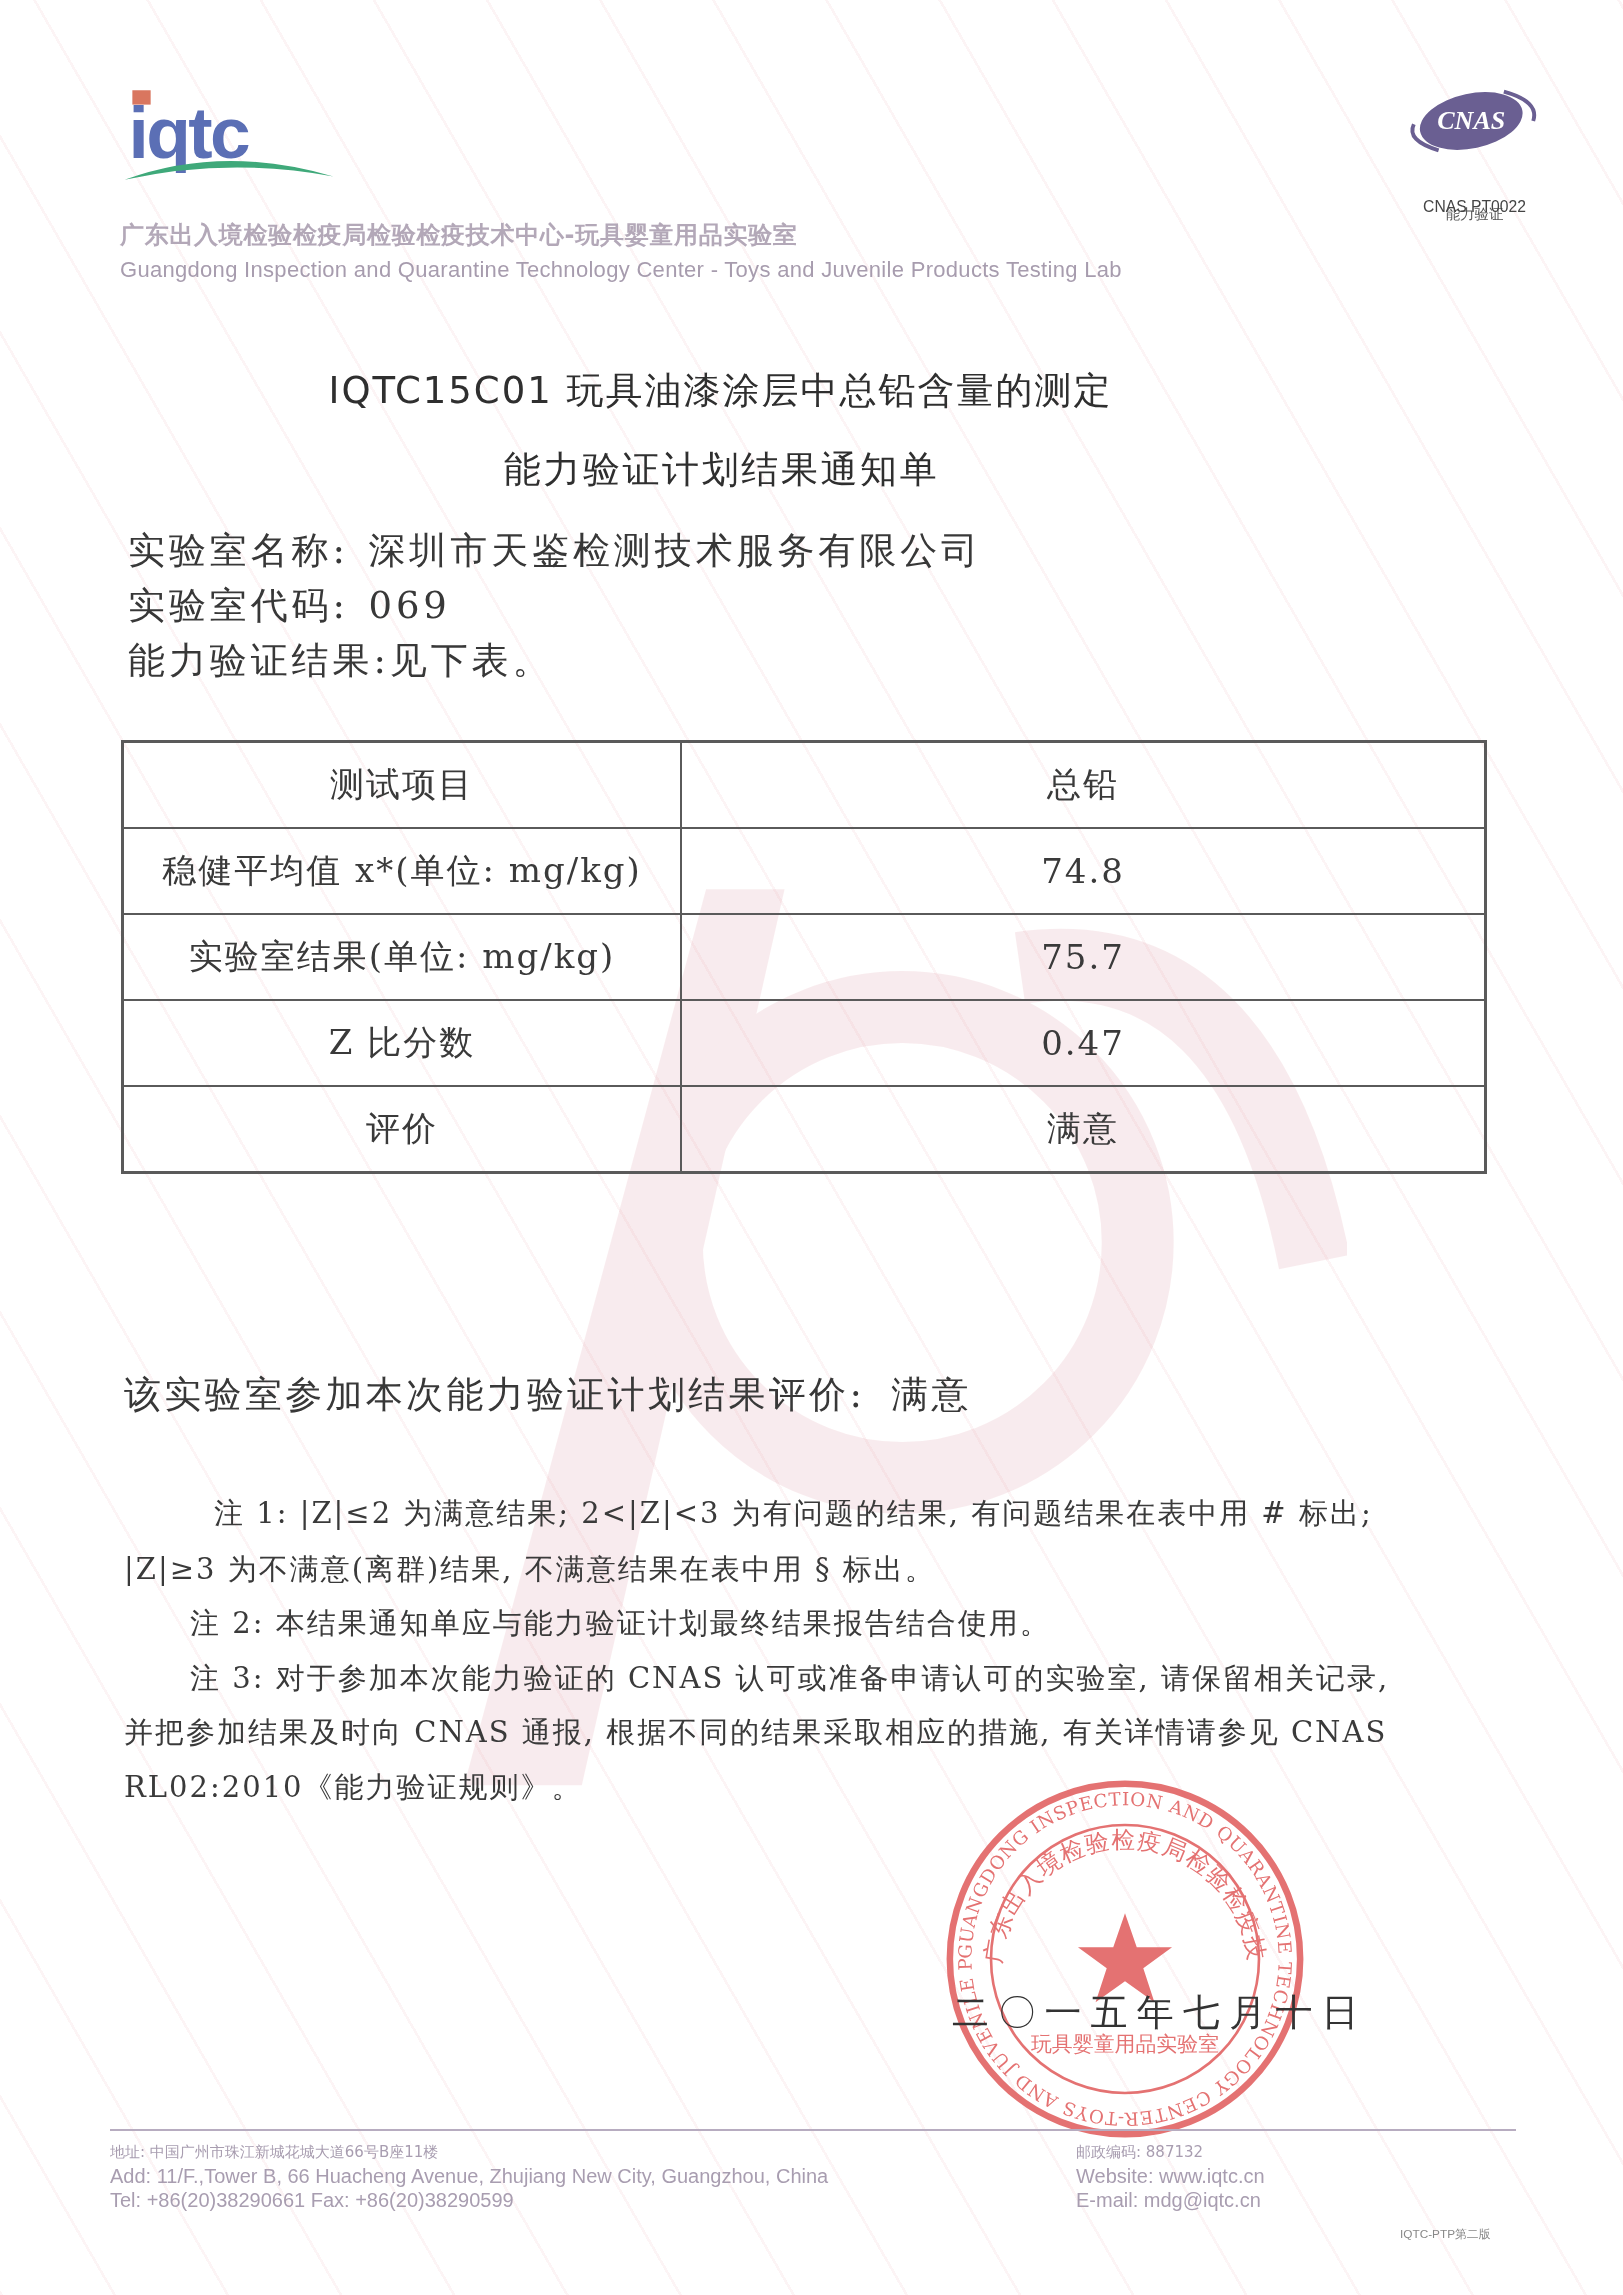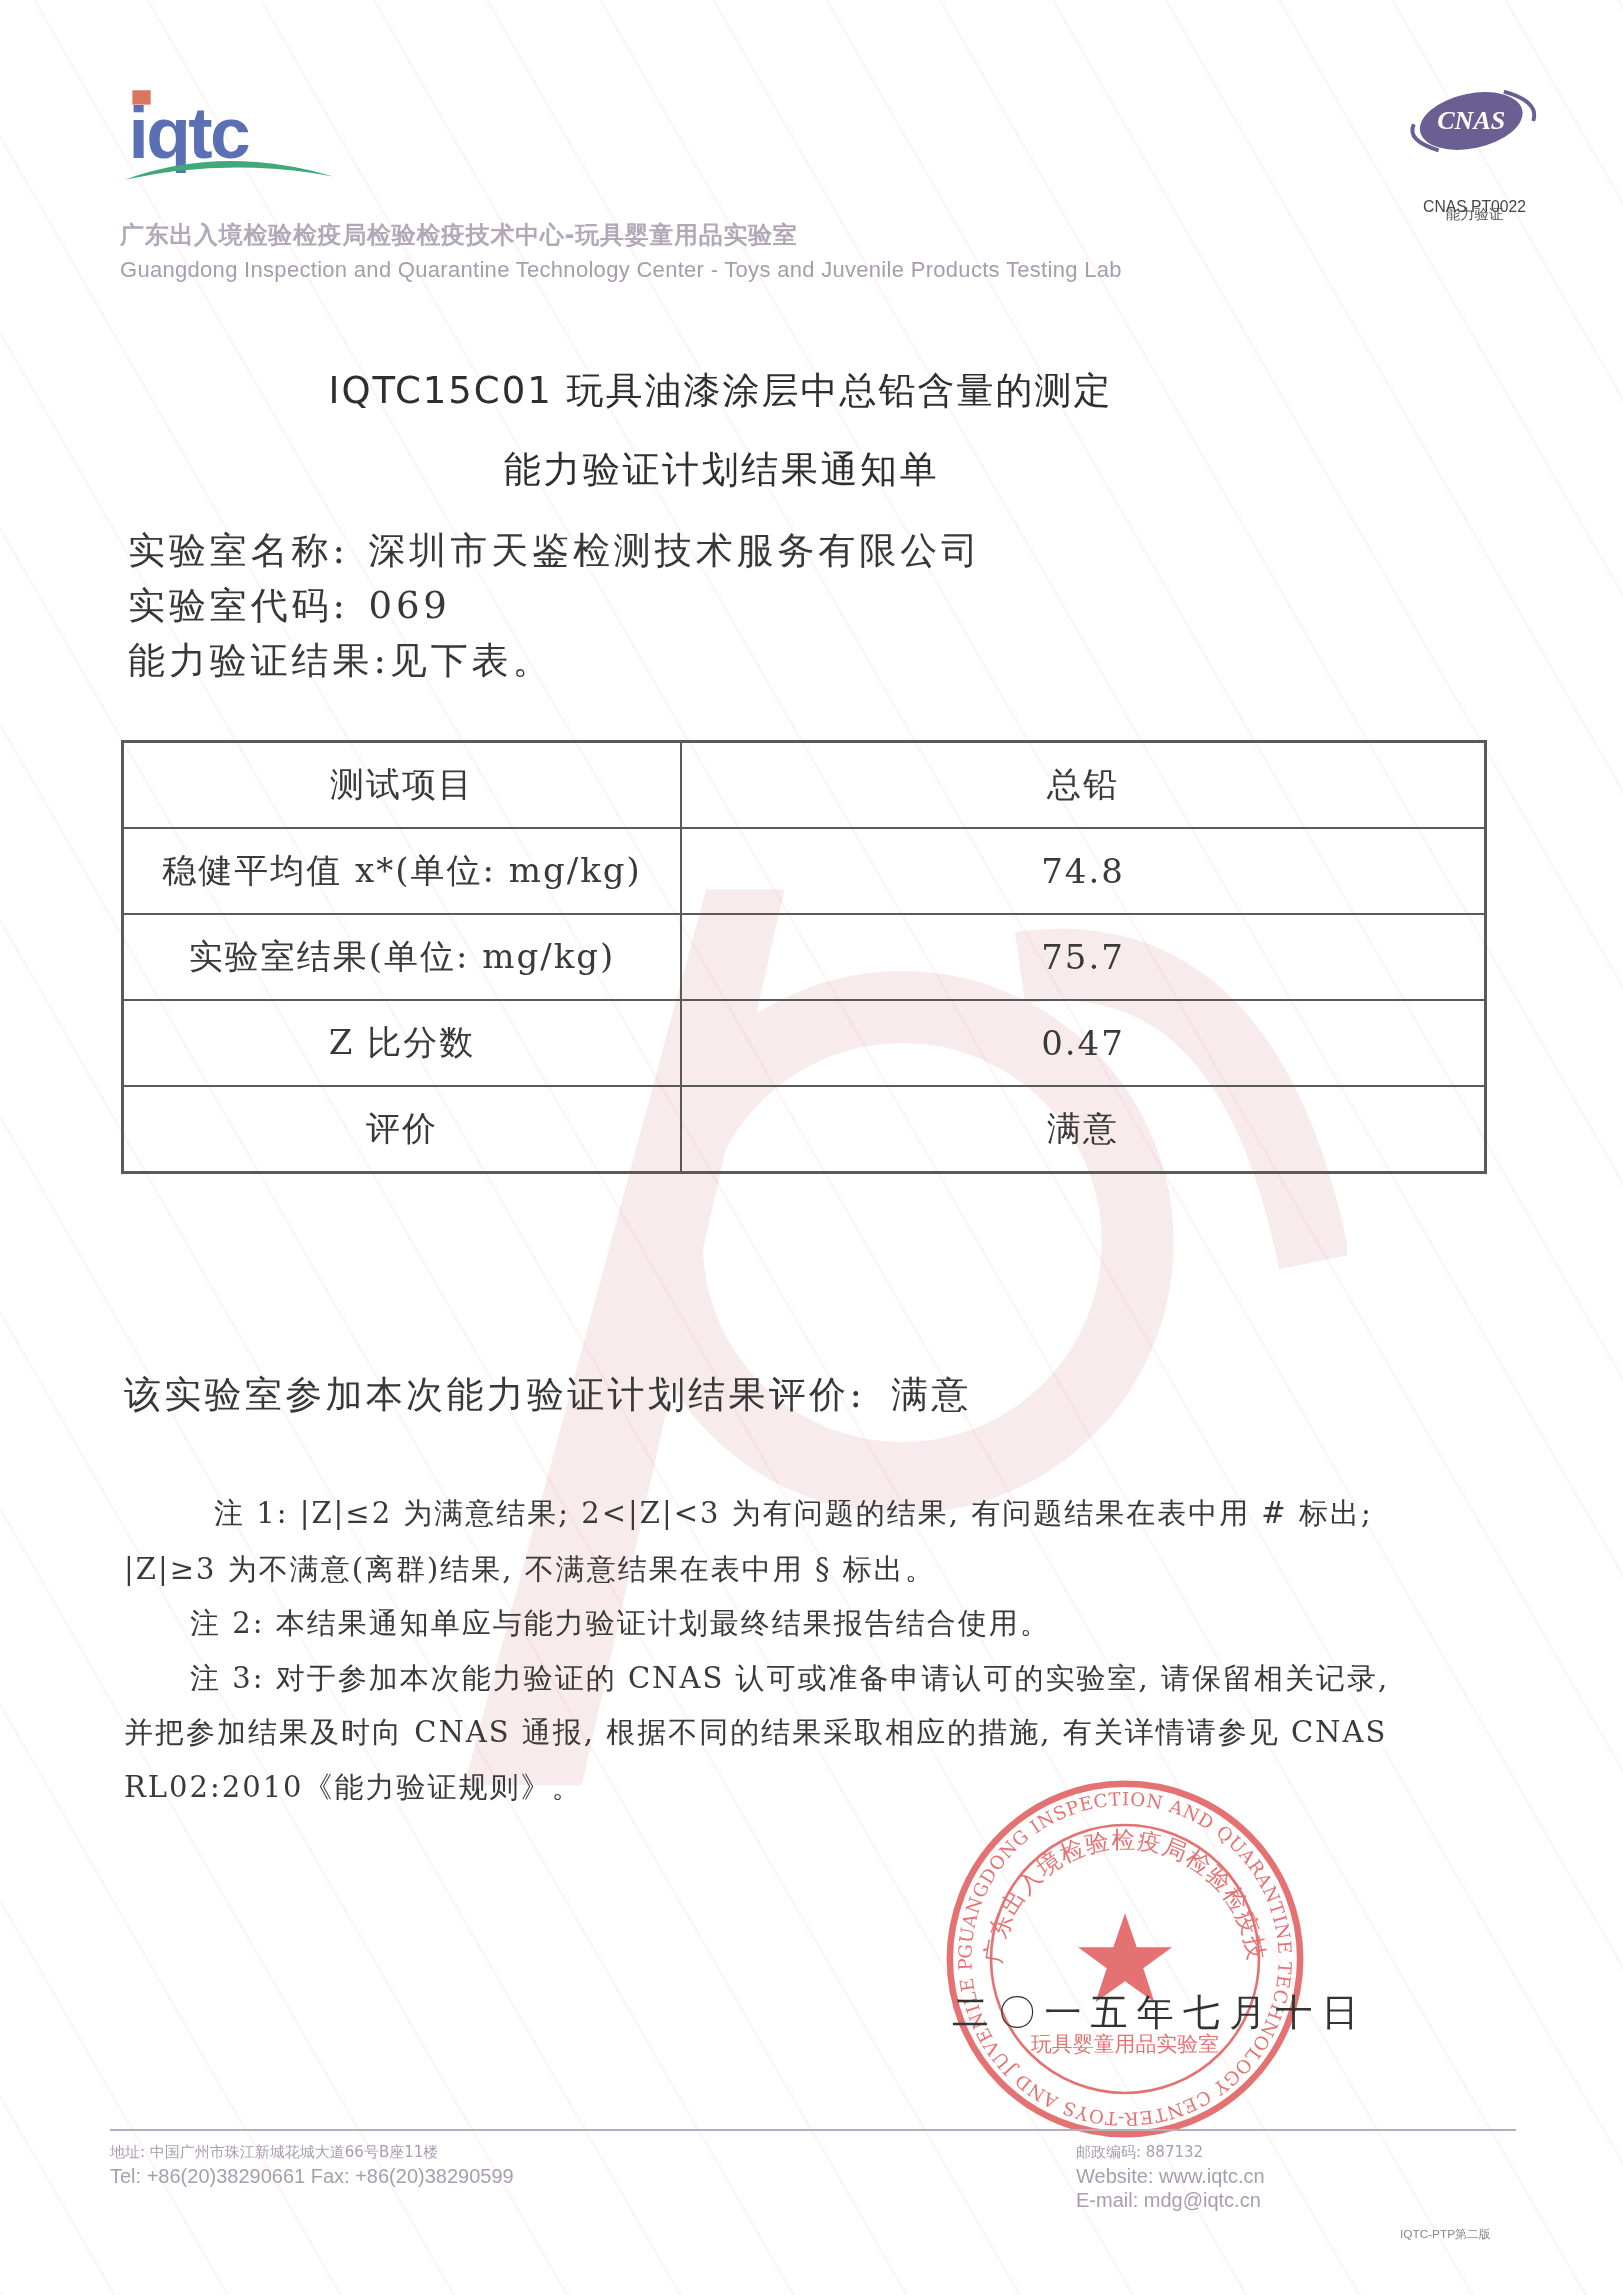--- a/index.html
+++ b/index.html
@@ -131,20 +131,21 @@
     <textPath href="#innerArc" startOffset="2%">广东出入境检验检疫局检验检疫技术中心</textPath>
   </text>
   <polygon points="280,210 298,262 352,262 308,294 325,346 280,314 235,346 252,294 208,262 262,262" fill="#e05a5a"></polygon>
   <text x="280" y="420" text-anchor="middle" font-family="DejaVu Sans, sans-serif" font-size="32" fill="#e05a5a">玩具婴童用品实验室</text>
 </svg>
 <div class="abs date">二〇一五年七月十日</div>
 
 <div class="abs hr"></div>
 <div class="abs foot" style="left:110px; top:2140px;">
   <div class="foot-cn">地址: 中国广州市珠江新城花城大道66号B座11楼</div>
+  <div>Add: 11/F.,Tower B, 66 Huacheng Avenue, Zhujiang New City, Guangzhou, China</div>
   <div>Tel: +86(20)38290661  Fax: +86(20)38290599</div>
 </div>
 <div class="abs foot" style="left:1076px; top:2140px;">
   <div class="foot-cn">邮政编码: 887132</div>
   <div>Website: www.iqtc.cn</div>
   <div>E-mail: mdg@iqtc.cn</div>
 </div>
 <div class="abs ver">IQTC-PTP第二版</div>
 
 

